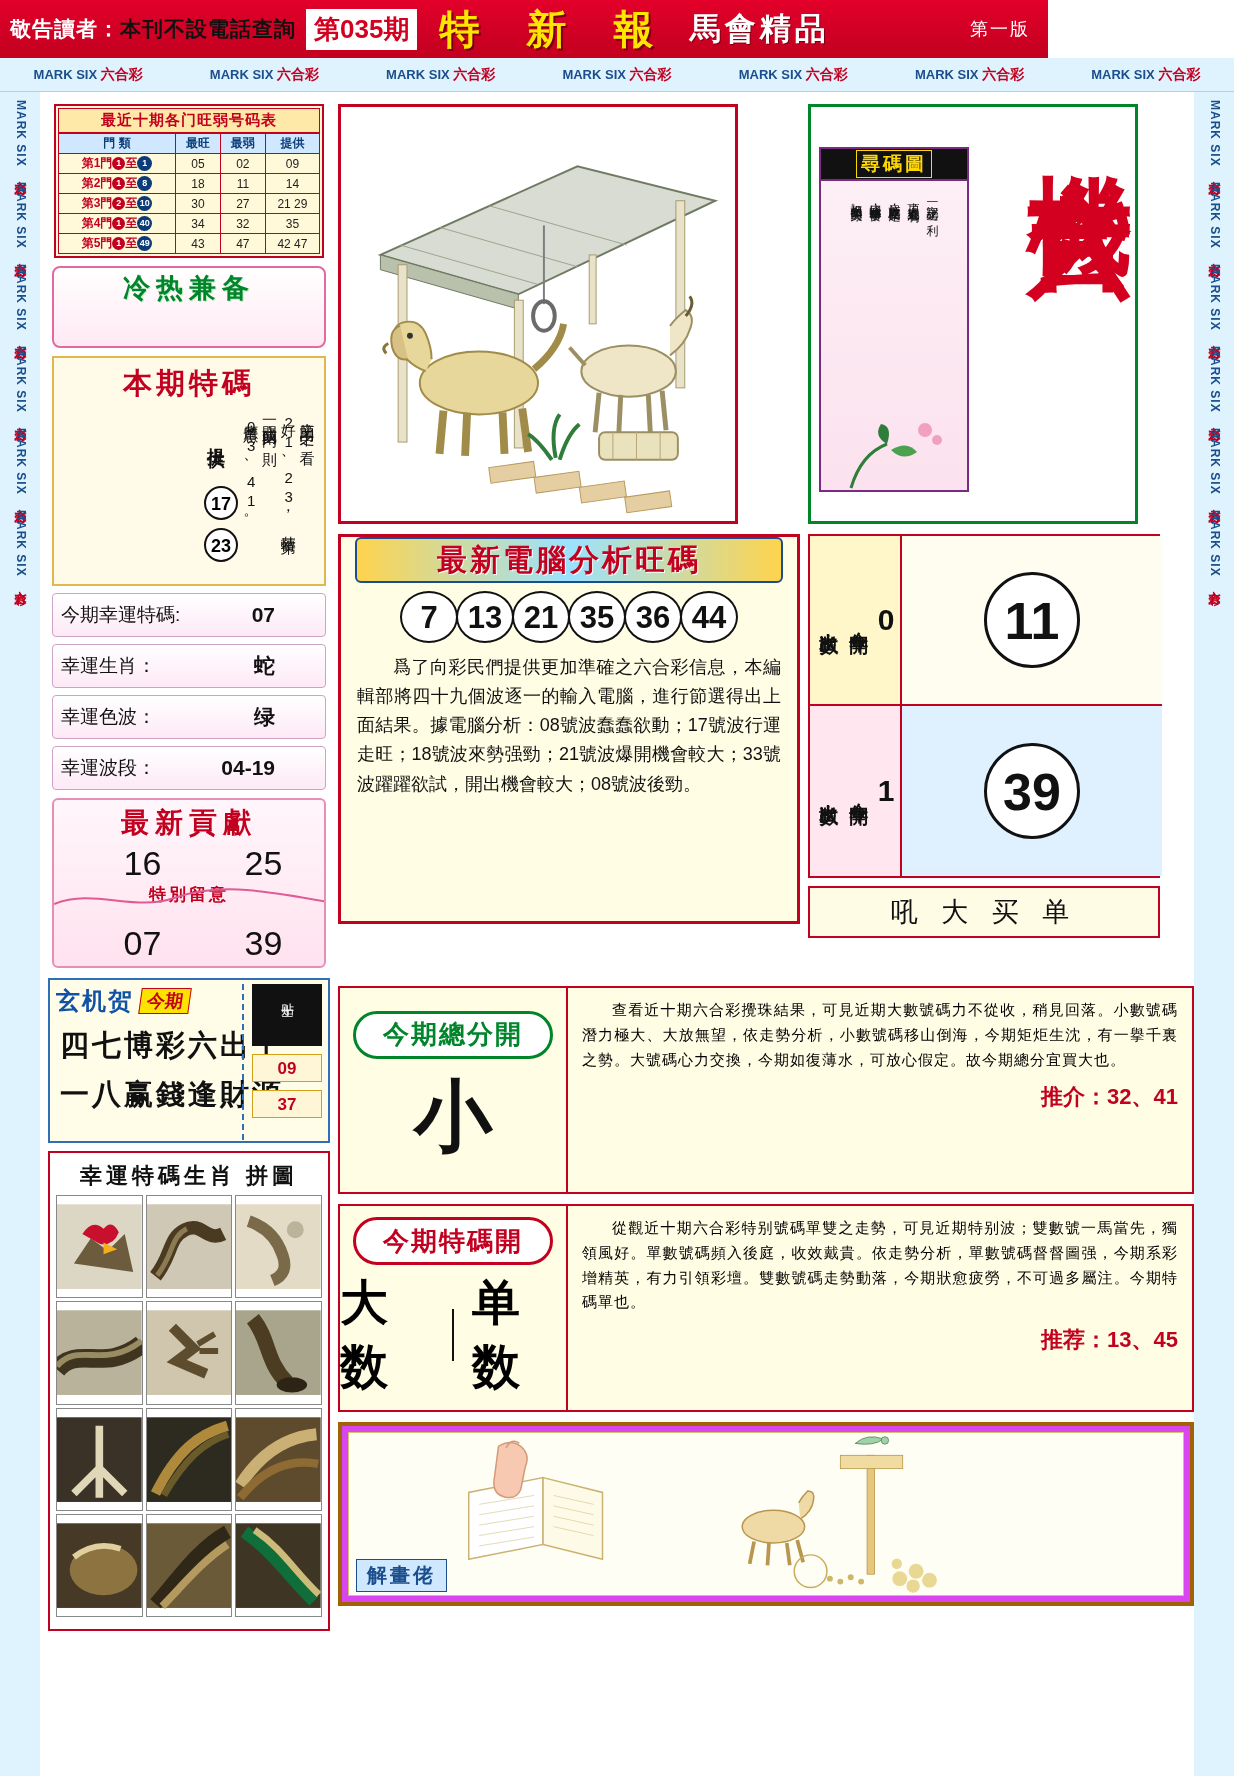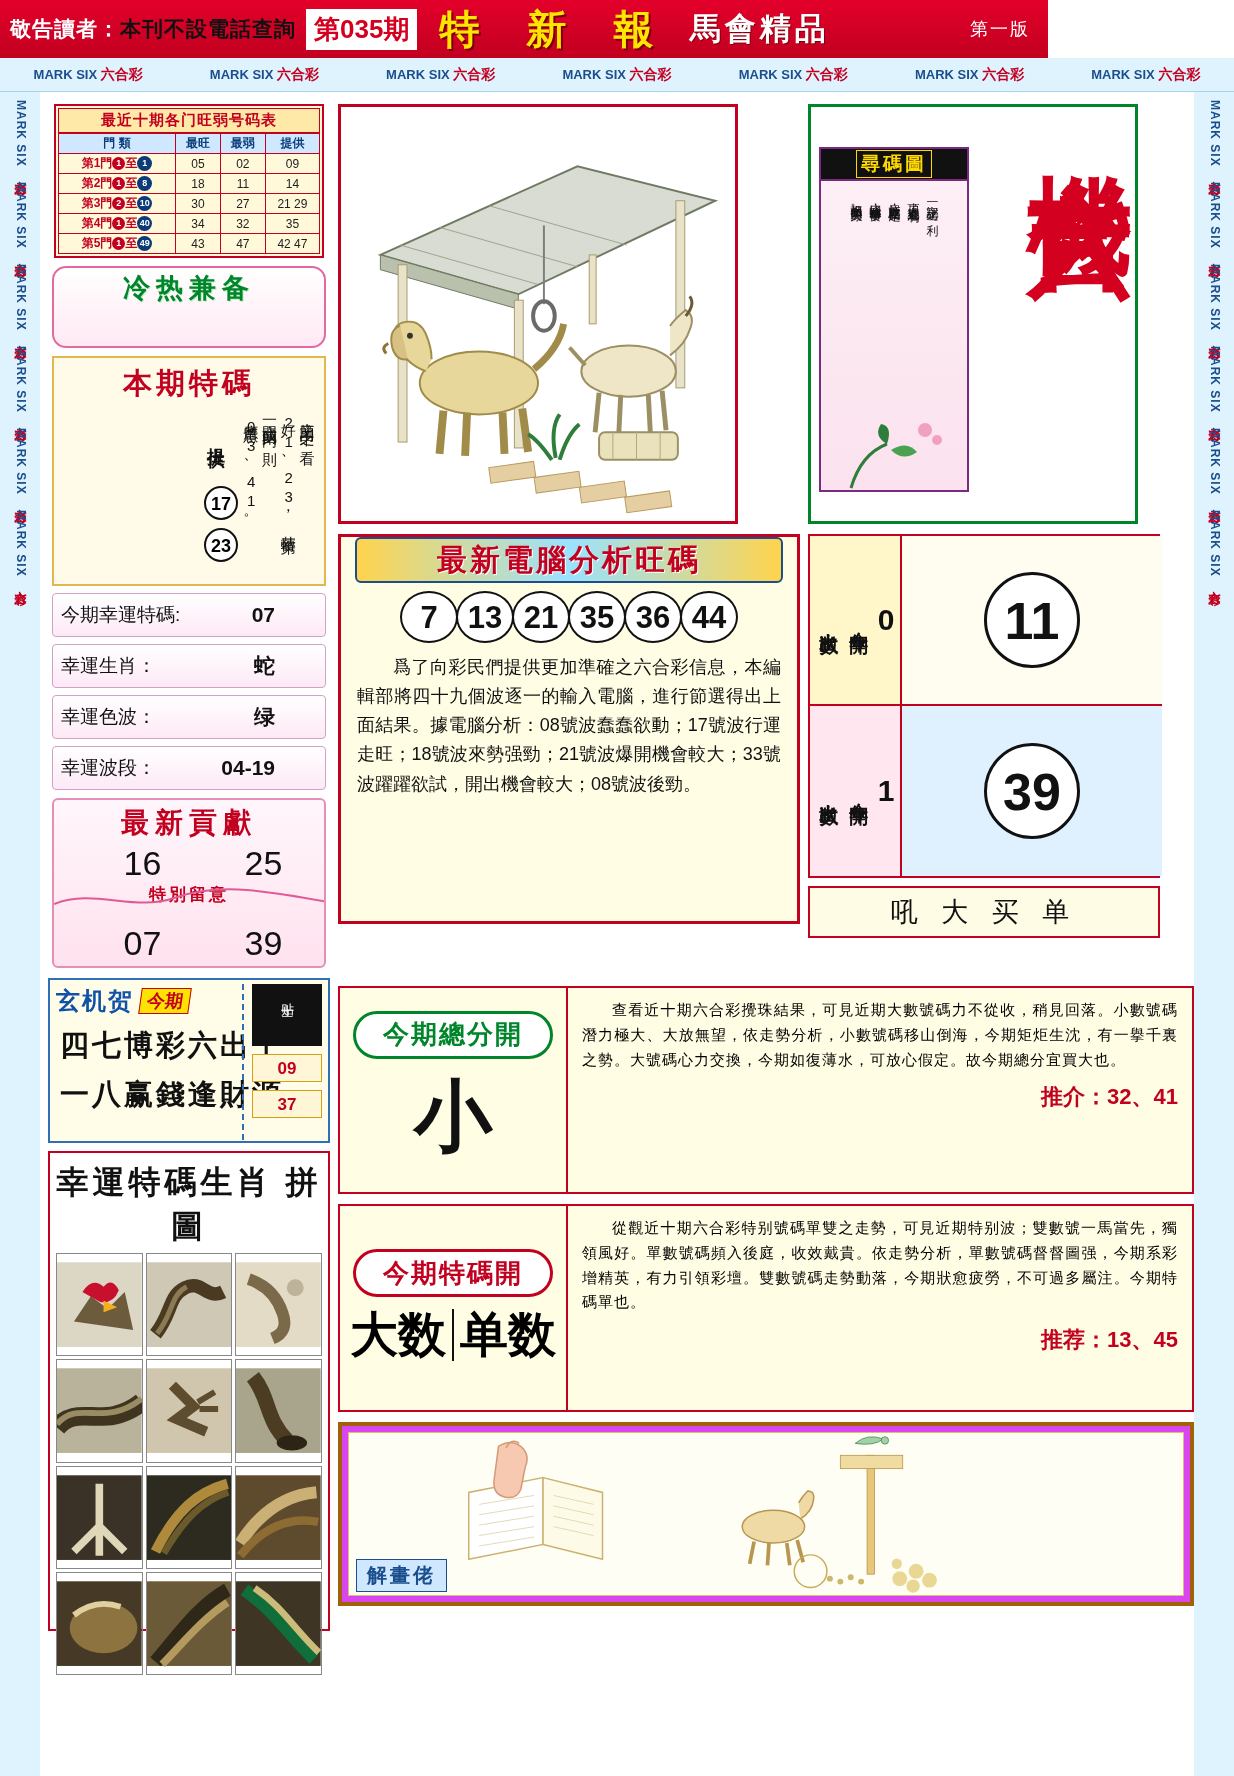--- a/index.html
+++ b/index.html
@@ -96,21 +96,21 @@
     text-align:center; vertical-align:middle;
   }
   .circ-b {
     display:inline-block; width:15px; height:15px; line-height:15px;
     border-radius:50%; background:#0b3c79; color:#fff; font-size:9px;
     text-align:center; vertical-align:middle;
   }
 
   .lrbox {
     margin:8px 0 0 12px; width:274px; height:82px;
-    border:2px solid #e26aa0; border-radius:14px;
+    border:2px solid #e26aa0; border-radius:8px;
     background:linear-gradient(#fff,#ffe9f3);
     position:relative; overflow:hidden;
   }
   .lrbox .t {
     text-align:center; font-size:27px; font-weight:bold; color:#00852b;
     letter-spacing:6px; margin-top:2px; text-shadow:1px 1px 0 #bff0c8;
   }
   .lrbox .nums { text-align:center; margin-top:2px; }
   .nball {
     display:inline-block; width:37px; height:37px; line-height:35px;
@@ -215,21 +215,21 @@
     font-size:17px; font-weight:bold; text-align:center;
   }
   .xuanji .sn.a { top:74px; } .xuanji .sn.b { top:110px; }
   .bfly { position:absolute; font-size:18px; color:#e08a00; }
 
   .zodiac {
     margin:8px 0 0 8px; width:282px; height:480px;
     border:2px solid #c2001f; background:#fff;
   }
   .zodiac .t {
-    text-align:center; font-size:32px; font-weight:bold; color:#111;
+    text-align:center; font-size:22px; font-weight:bold; color:#111;
     letter-spacing:4px; margin:8px 0 4px;
   }
   .zgrid {
     display:grid; grid-template-columns:repeat(3, 1fr);
     grid-template-rows:repeat(4, 1fr);
     gap:3px; padding:0 6px 6px;
     height:428px;
   }
   .zcell { border:1px solid #888; overflow:hidden; position:relative; }
 
@@ -346,21 +346,21 @@
     background:#fff; border:3px solid #00852b;
     display:flex; align-items:center; justify-content:center;
     font-size:26px; font-weight:bold; color:#00852b; letter-spacing:2px;
   }
   .oval.red { border-color:#c2001f; color:#c2001f; }
   .huge {
     font-size:78px; font-weight:bold; color:#111; margin-top:6px;
     font-family:"DejaVu Serif", serif;
   }
   .huge2 {
-    display:flex; align-items:center; gap:6px; margin-top:6px;
+    display:flex; align-items:center; gap:18px; margin-top:6px;
   }
   .huge2 b { font-size:48px; font-family:"DejaVu Serif", serif; }
   .huge2 .sep { width:2px; height:52px; background:#111; }
   .bbox .right { flex:1; padding:10px 14px; position:relative; }
   .bbox .right p {
     margin:0; font-size:15px; line-height:1.65; color:#000000;
     text-align:justify; text-indent:2em; letter-spacing:1px;
   }
   .rec {
     text-align:right; margin-top:10px; font-size:22px; color:#c2001f; font-weight:bold;

